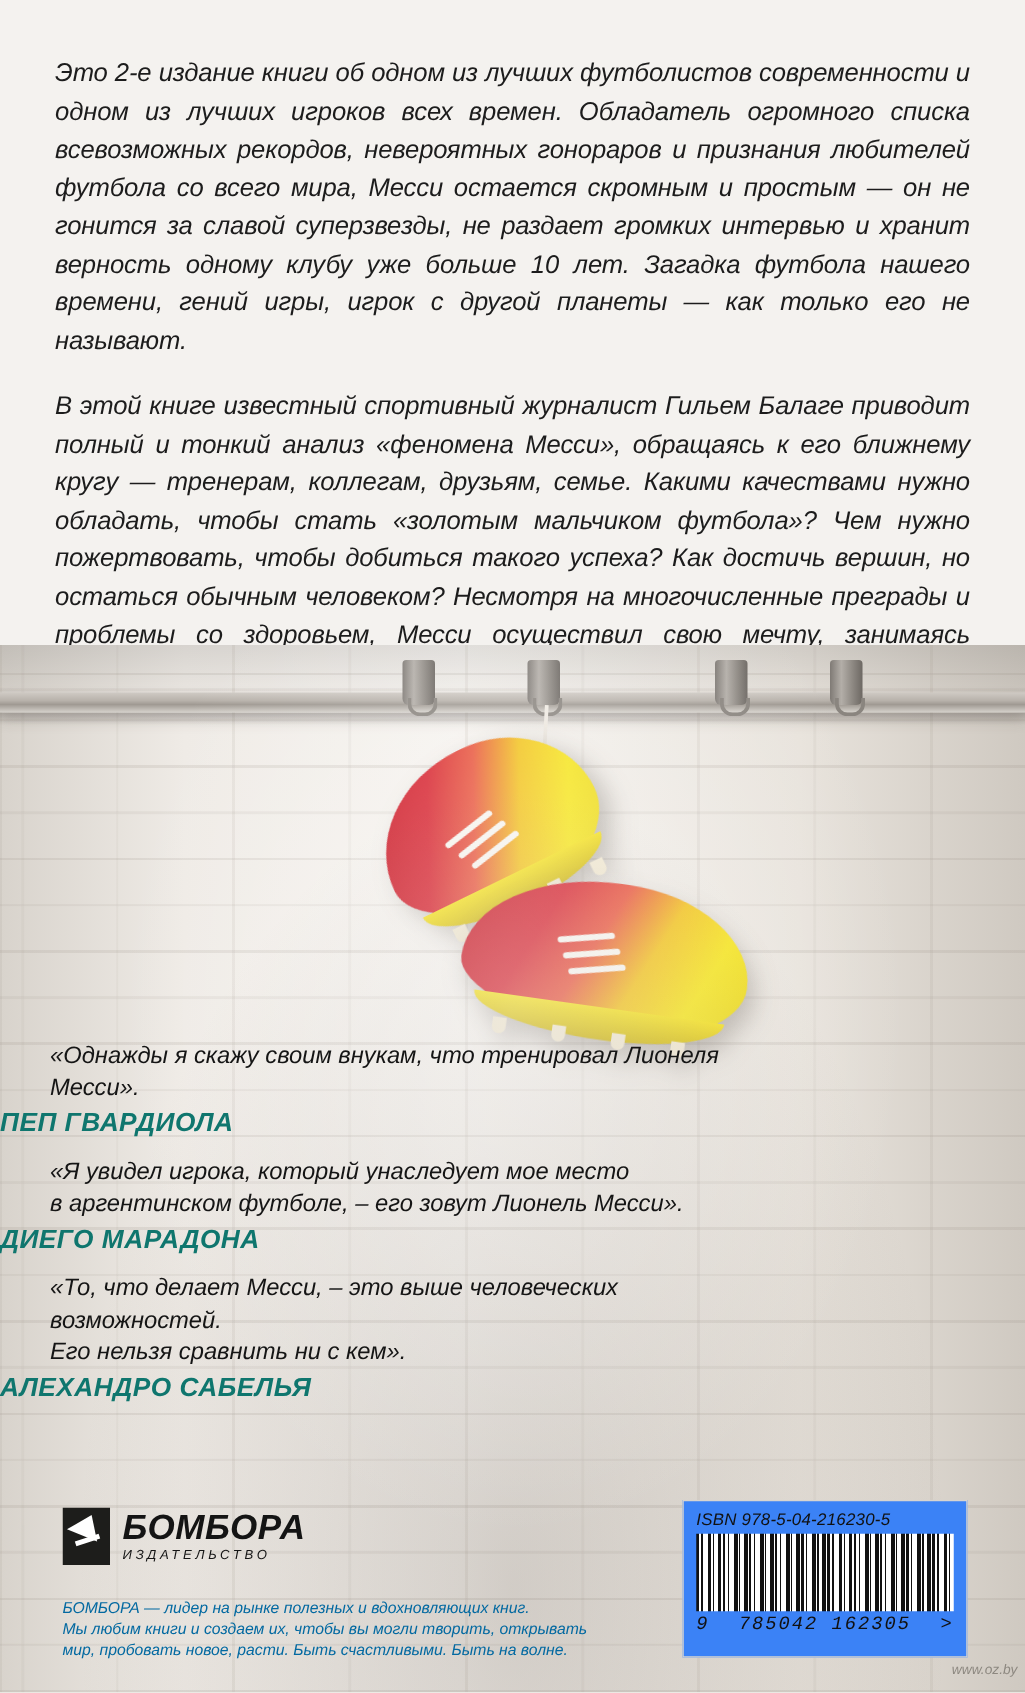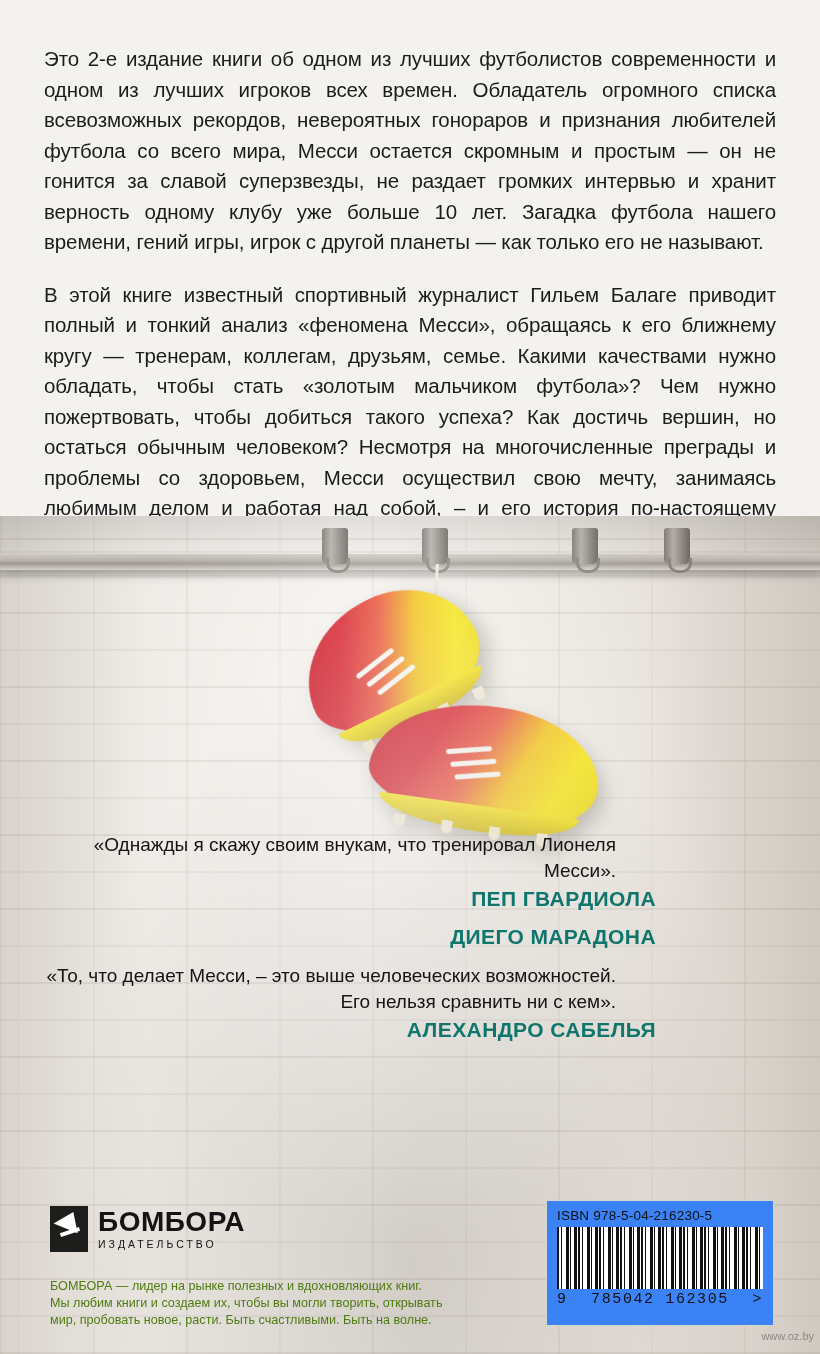--- a/index.html
+++ b/index.html
@@ -12,20 +12,21 @@
     font-family: "Liberation Sans", sans-serif;
     background: #e9e5e0;
     overflow: hidden;
   }
   .page {
     position: relative;
     width: 820px;
     height: 1354px;
     background: #f1eeea;
     overflow: hidden;
+    font-style: italic;
   }
 
   
   .top-area {
     position: absolute;
     left: 0; top: 0;
     width: 820px;
     height: 516px;
     background: #f4f2ef;
     box-sizing: border-box;
@@ -156,21 +157,21 @@
     background: #f7f4ee;
     border-radius: 3px;
     transform: rotate(-12deg);
   }
 
   
   .quotes {
     position: absolute;
     left: 0; top: 832px;
     width: 656px;
-    text-align: right;
+    text-align: left;
     color: #151515;
   }
   .quote-text {
     font-size: 19px;
     line-height: 25.5px;
     margin: 0 40px;
   }
   .quote-author {
     font-size: 21px;
     font-weight: bold;
@@ -228,21 +229,21 @@
     letter-spacing: 3px;
     color: #141414;
     margin-top: 2px;
   }
   .imprint {
     position: absolute;
     left: 50px; top: 82px;
     width: 470px;
     font-size: 12.6px;
     line-height: 17px;
-    color: #4d7c0f;
+    color: #0369a1;
   }
   .barcode-box {
     position: absolute;
     left: 546px; top: 4px;
     width: 228px; height: 126px;
     background: #3b82f6;
     border: 1px solid #d8d4cf;
     box-sizing: border-box;
     padding: 7px 10px 4px 10px;
   }
@@ -324,20 +325,22 @@
       <div class="stud" style="left:176px;"></div>
     </div>
 
     <div class="photo-vignette"></div>
   </div>
 
   <div class="quotes">
     <p class="quote-text">«Однажды я скажу своим внукам, что тренировал Лионеля Месси».</p>
     <p class="quote-author">ПЕП ГВАРДИОЛА</p>
 
+    <p class="quote-text" style="white-space:pre-line">«Я увидел игрока, который унаследует мое место
+в аргентинском футболе, – его зовут Лионель Месси».</p>
     <p class="quote-author">ДИЕГО МАРАДОНА</p>
 
     <p class="quote-text" style="white-space:pre-line">«То, что делает Месси, – это выше человеческих возможностей.
 Его нельзя сравнить ни с кем».</p>
 
     <p class="quote-author">АЛЕХАНДРО САБЕЛЬЯ</p>
   </div>
 
   <div class="footer">
     <div class="logo-wrap">

